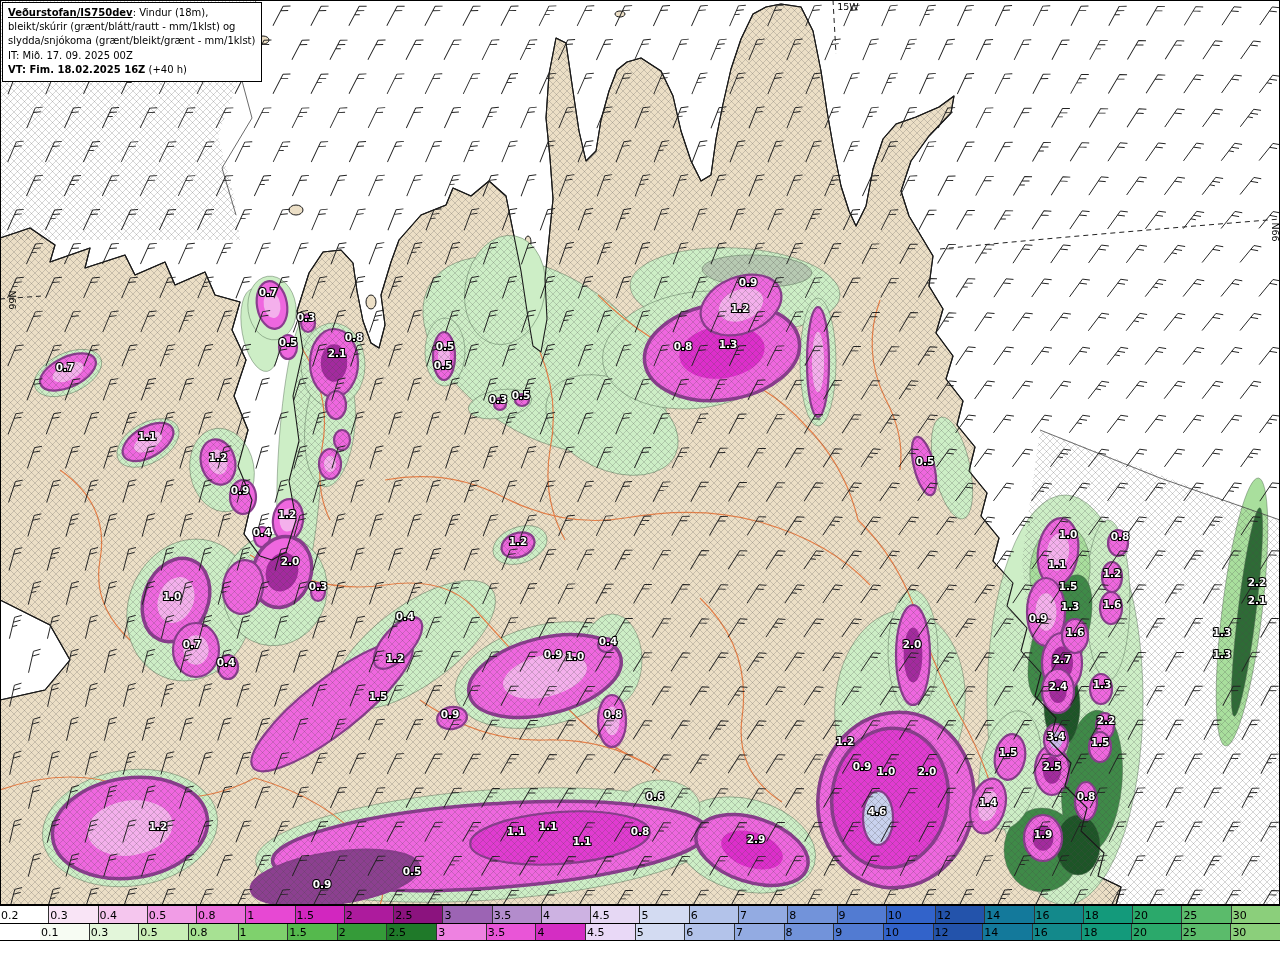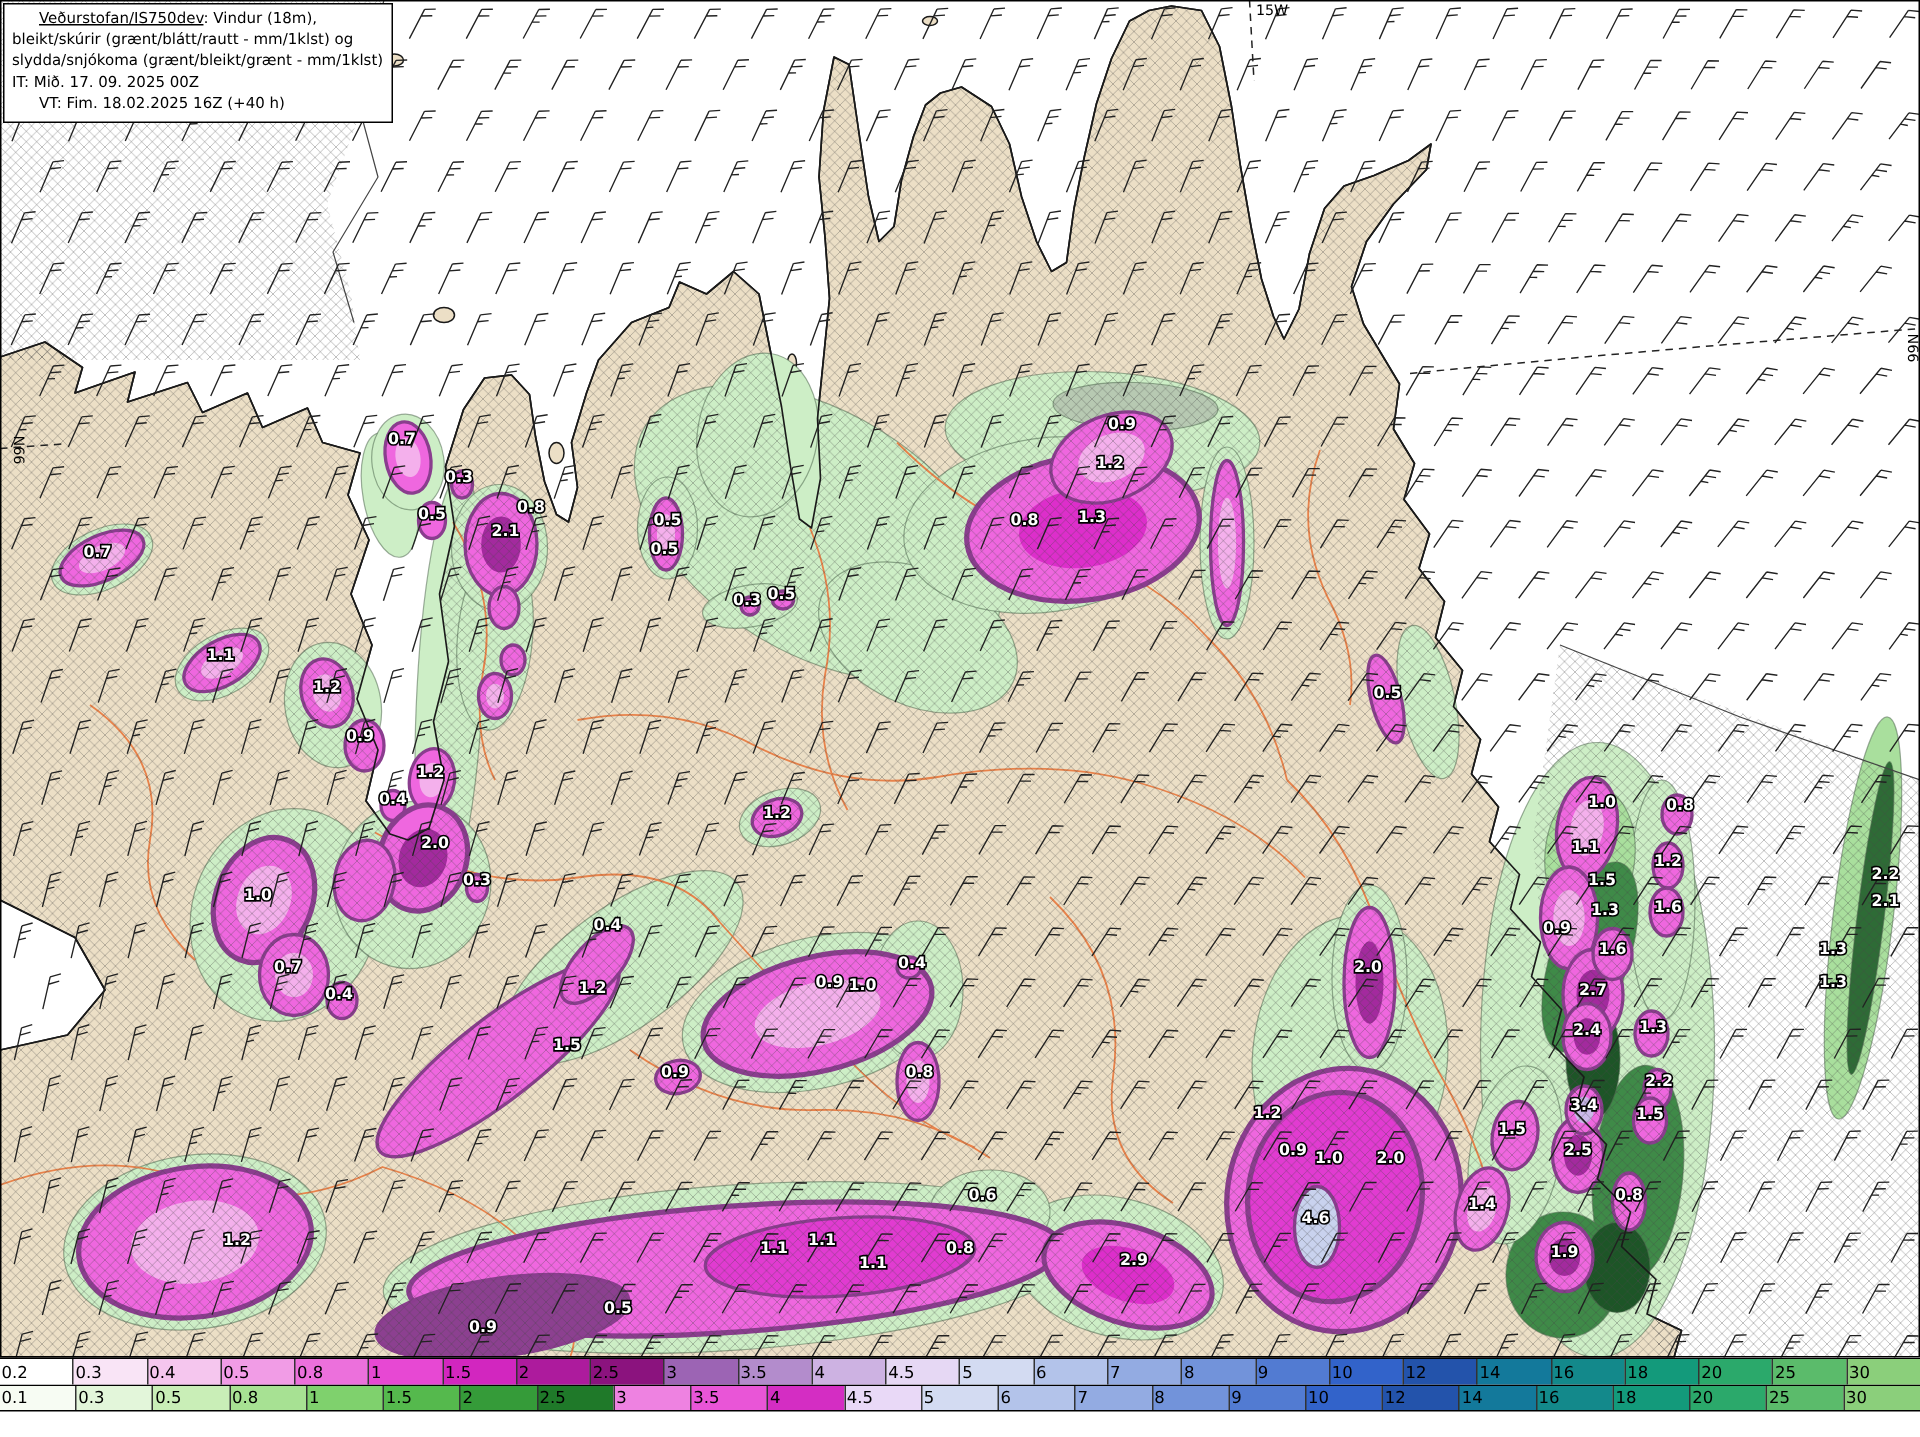--- a/index.html
+++ b/index.html
@@ -4,24 +4,24 @@
 <style>
   html,body{margin:0;padding:0;}
   body{width:1280px;height:958px;background:#ffffff;font-family:"DejaVu Sans",sans-serif;position:relative;overflow:hidden;}
   #map-wrap{position:relative;width:1280px;height:905px;}
   #map-svg{display:block;}
   #title-box{
     position:absolute;top:2px;left:2px;z-index:5;
     background:#ffffff;border:1px solid #000;
     padding:3px 6px 4px 5px;font-size:10px;line-height:14.2px;color:#000;white-space:nowrap;
   }
-  #title-box b{font-weight:normal;margin-left:18px;}
+  #title-box b{font-weight:bold;}
   #legend{width:1084px;}
   .legend-row{display:flex;width:1280px;height:18px;border-top:1px solid #000;box-sizing:border-box;}
-  .legend-row.last{border-bottom:1px solid #000;}
+  .legend-row.last{border-bottom:1px solid #000;padding-left:40px;}
   .cell{flex:1 1 0;position:relative;border-left:1px solid #333;box-sizing:border-box;}
   .cell:first-child{border-left:none;}
   .cell span{position:absolute;left:1px;top:50%;transform:translateY(-50%);font-size:11px;color:#000;white-space:nowrap;}
   svg text{font-family:"DejaVu Sans",sans-serif;}
   .vlab{font-weight:bold;font-size:10.5px;fill:#ffffff;stroke:#000000;stroke-width:2.2px;paint-order:stroke;}
   .maplab{font-size:9.5px;fill:#000;}
 </style>
 </head>
 <body>
 

